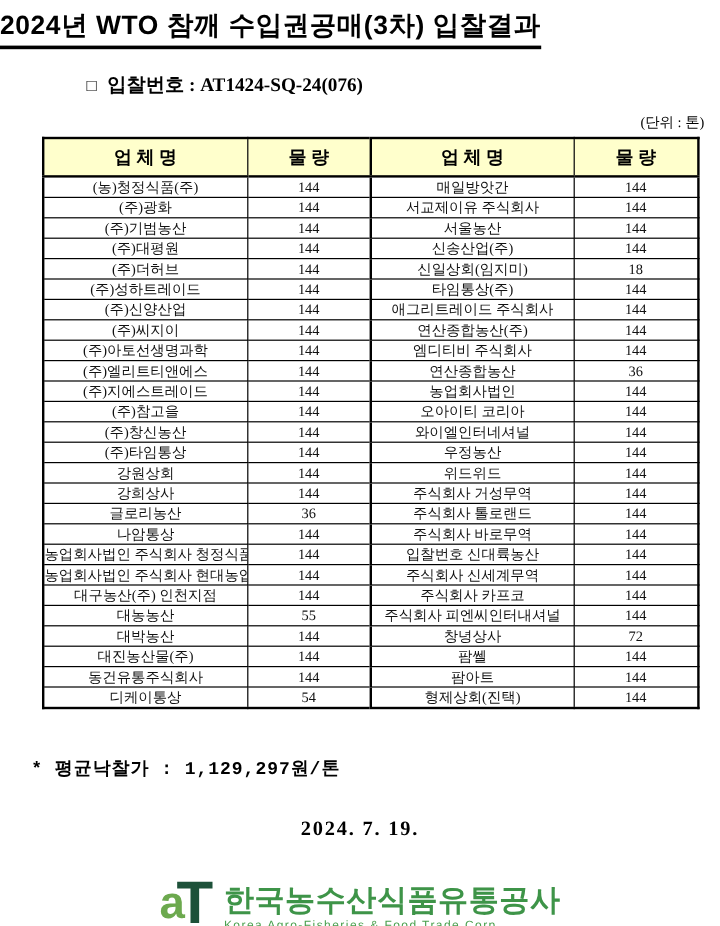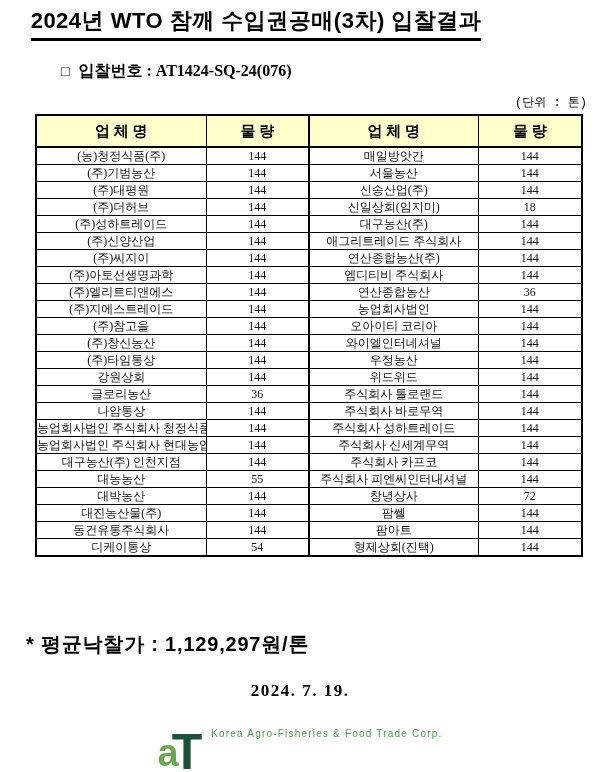--- a/index.html
+++ b/index.html
@@ -7,43 +7,43 @@
   .page {
     position: relative;
     width: 600px;
     height: 772px;
     overflow: hidden;
     background: #ffffff;
     color: #000;
   }
 
   
-  .title-wrap { position: absolute; top: 6px; left: 0; width: 512px; text-align: center; }
+  .title-wrap { position: absolute; top: 6px; left: 0; width: 512px; }
   .title {
     display: inline-block;
     font-family: "Liberation Sans", sans-serif;
     font-weight: bold;
     font-size: 22px;
     letter-spacing: 0.5px;
     border-bottom: 3px solid #000;
     padding-bottom: 2px;
   }
 
   
   .bid {
-    position: absolute; top: 61px; left: 29px;
+    position: absolute; top: 61px; left: 40px;
     font-family: "Liberation Serif", serif;
     font-weight: bold; font-size: 16px; padding-left: 32px;
   }
   .bid .box { font-family: "Liberation Sans", sans-serif; font-size: 14px; margin-right: 9px; font-weight: normal; }
 
   
   .unit {
     position: absolute; top: 94px; right: 13px;
-    font-family: Liberation Mono, monospace;
+    font-family: Liberation Serif, serif;
     font-size: 12px;
   }
 
   
   table.results {
     position: absolute; top: 114px; left: 35px;
     width: 546px;
     border-collapse: collapse;
     table-layout: fixed;
     font-family: "Liberation Serif", serif;
@@ -67,22 +67,22 @@
     padding: 0;
     white-space: nowrap;
     overflow: hidden;
     color: #111;
   }
   table.results th:nth-child(3), table.results td:nth-child(3) { border-left: 2px solid #000; }
 
   
   .avg {
     position: absolute; top: 631px; left: 26px;
-    font-family: Liberation Sans, sans-serif;
-    font-weight: bold; font-size: 20px;
+    font-family: Liberation Mono, monospace;
+    font-weight: bold; font-size: 15px;
     letter-spacing: 0.8px;
   }
 
   
   .date {
     position: absolute; top: 681px; left: 0; width: 600px;
     text-align: center;
     font-family: "Liberation Serif", serif;
     font-size: 17px;
     letter-spacing: 1.5px;
@@ -141,41 +141,47 @@
       </tr>
     </thead>
     <tbody>
         <tr>
           <td>(농)청정식품(주)</td>
           <td>144</td>
           <td>매일방앗간</td>
           <td>144</td>
         </tr>
         <tr>
+          <td>(주)광화</td>
+          <td>144</td>
+          <td>서교제이유 주식회사</td>
+          <td>144</td>
+        </tr>
+        <tr>
           <td>(주)기범농산</td>
           <td>144</td>
           <td>서울농산</td>
           <td>144</td>
         </tr>
         <tr>
           <td>(주)대평원</td>
           <td>144</td>
           <td>신송산업(주)</td>
           <td>144</td>
         </tr>
         <tr>
           <td>(주)더허브</td>
           <td>144</td>
           <td>신일상회(임지미)</td>
           <td>18</td>
         </tr>
         <tr>
           <td>(주)성하트레이드</td>
           <td>144</td>
-          <td>대구농산(주)</td>
+          <td>타임통상(주)</td>
           <td>144</td>
         </tr>
         <tr>
           <td>(주)신양산업</td>
           <td>144</td>
           <td>애그리트레이드 주식회사</td>
           <td>144</td>
         </tr>
         <tr>
           <td>(주)씨지이</td>
@@ -216,38 +222,44 @@
         <tr>
           <td>(주)타임통상</td>
           <td>144</td>
           <td>우정농산</td>
           <td>144</td>
         </tr>
         <tr>
           <td>강원상회</td>
           <td>144</td>
           <td>위드위드</td>
+          <td>144</td>
+        </tr>
+        <tr>
+          <td>강희상사</td>
+          <td>144</td>
+          <td>주식회사 거성무역</td>
           <td>144</td>
         </tr>
         <tr>
           <td>글로리농산</td>
           <td>36</td>
           <td>주식회사 톨로랜드</td>
           <td>144</td>
         </tr>
         <tr>
           <td>나암통상</td>
           <td>144</td>
           <td>주식회사 바로무역</td>
           <td>144</td>
         </tr>
         <tr>
           <td>농업회사법인 주식회사 청정식품</td>
           <td>144</td>
-          <td>주식회사 성하트레이드</td>
+          <td>입찰번호 신대륙농산</td>
           <td>144</td>
         </tr>
         <tr>
           <td>농업회사법인 주식회사 현대농업</td>
           <td>144</td>
           <td>주식회사 신세계무역</td>
           <td>144</td>
         </tr>
         <tr>
           <td>대구농산(주) 인천지점</td>
@@ -291,17 +303,18 @@
   <div class="avg">* 평균낙찰가 : 1,129,297원/톤</div>
 
   <div class="date">2024. 7. 19.</div>
 
   <div class="logo">
     <span class="logo-mark">
       <span class="mark-a">a</span>
       <span class="mark-t">T</span>
     </span>
     <span class="logo-textcol">
+      <div class="org-name">한국농수산식품유통공사</div>
       <div class="org-sub">Korea Agro-Fisheries &amp; Food Trade Corp.</div>
     </span>
   </div>
 
 </div>
 
 </body></html>

